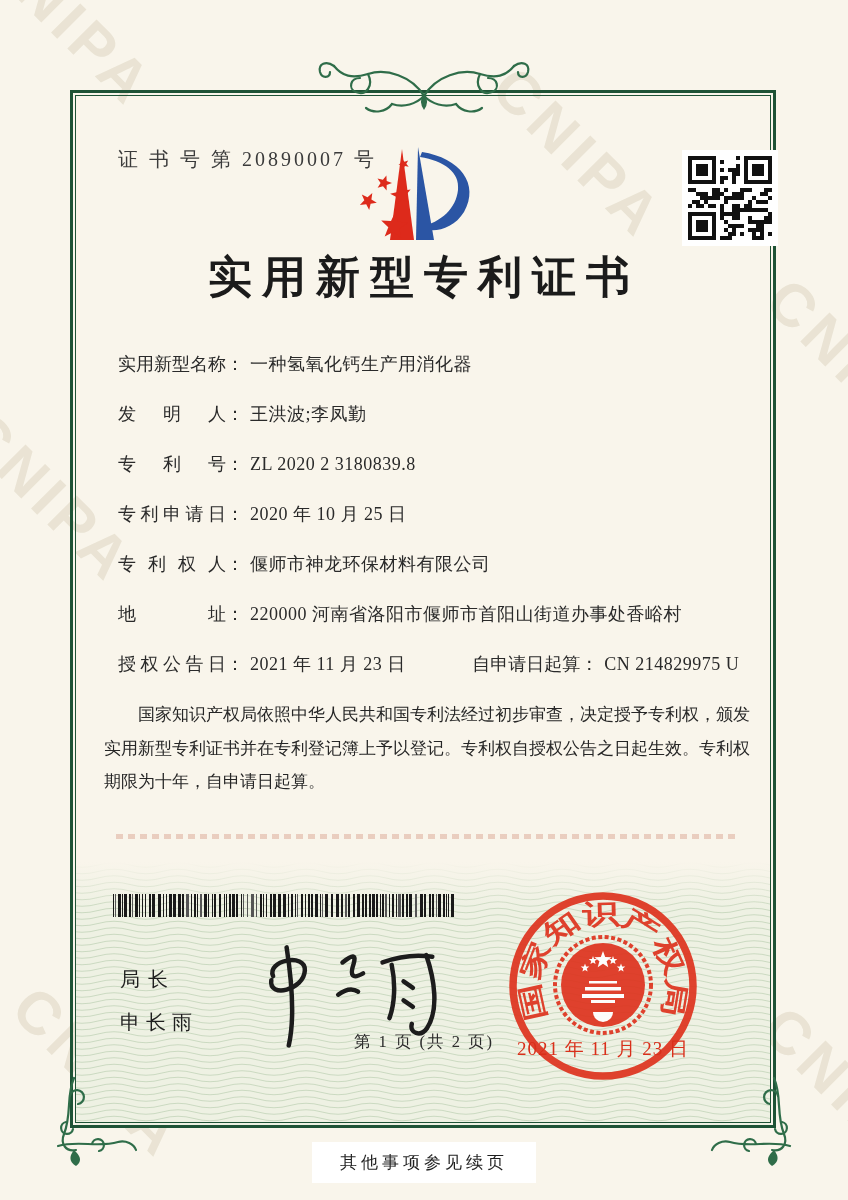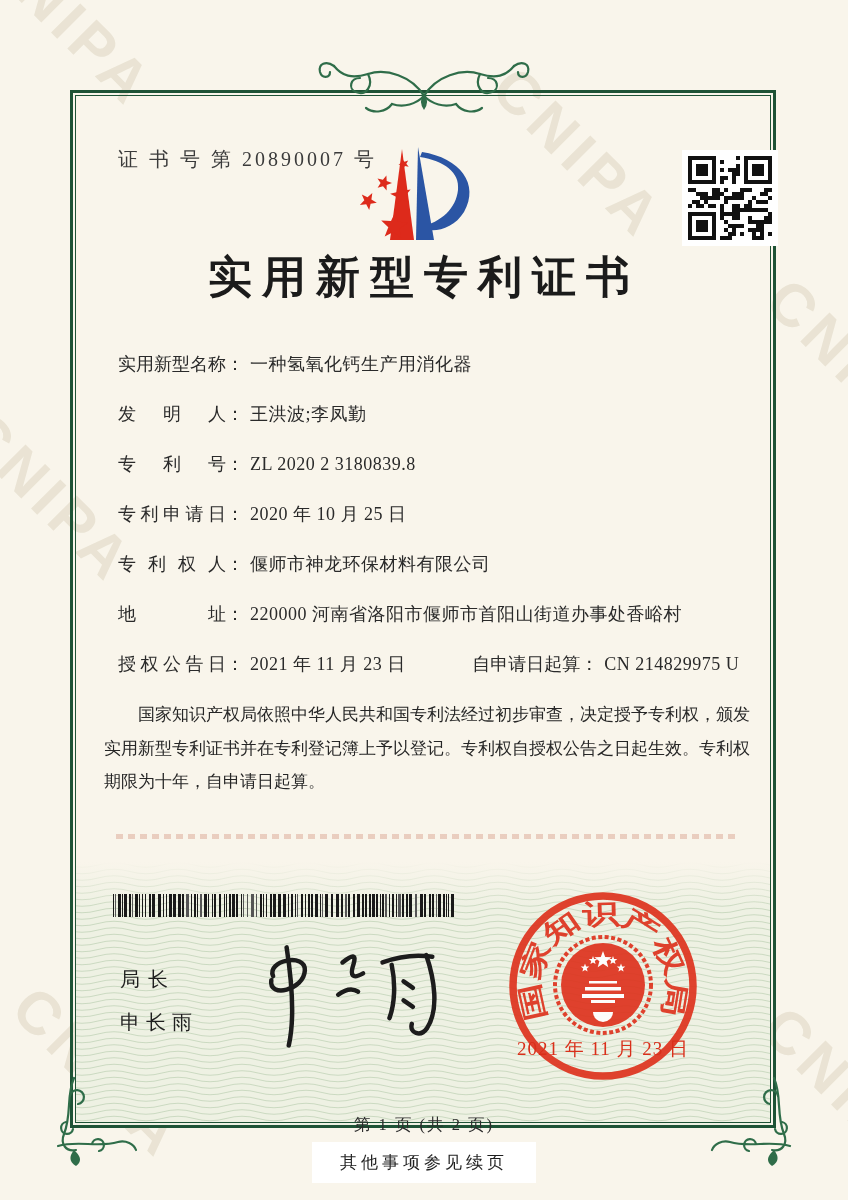--- a/index.html
+++ b/index.html
@@ -77,21 +77,21 @@
   .signer .line2{margin-top:16px;letter-spacing:6px;}
   .signature{position:absolute;left:246px;top:932px;transform:rotate(-3deg);}
   
   .seal{position:absolute;left:505px;top:888px;}
   .sealdate{
     position:absolute;left:505px;top:1036px;width:196px;text-align:center;
     font-size:19px;letter-spacing:1px;color:#d92f1a;white-space:nowrap;
   }
   
   .pageinfo{
-    position:absolute;left:0;top:1114px;width:100%;text-align:center;
+    position:absolute;left:0;top:1031px;width:100%;text-align:center;
     font-size:16.5px;letter-spacing:2px;color:#2c2c2c;
   }
   .contnote{
     position:absolute;left:0;top:1142px;width:100%;text-align:center;
   }
   .contnote span{
     display:inline-block;background:#ffffff;padding:9px 28px;
     font-size:17px;letter-spacing:4px;color:#1f1f1f;
   }
   

